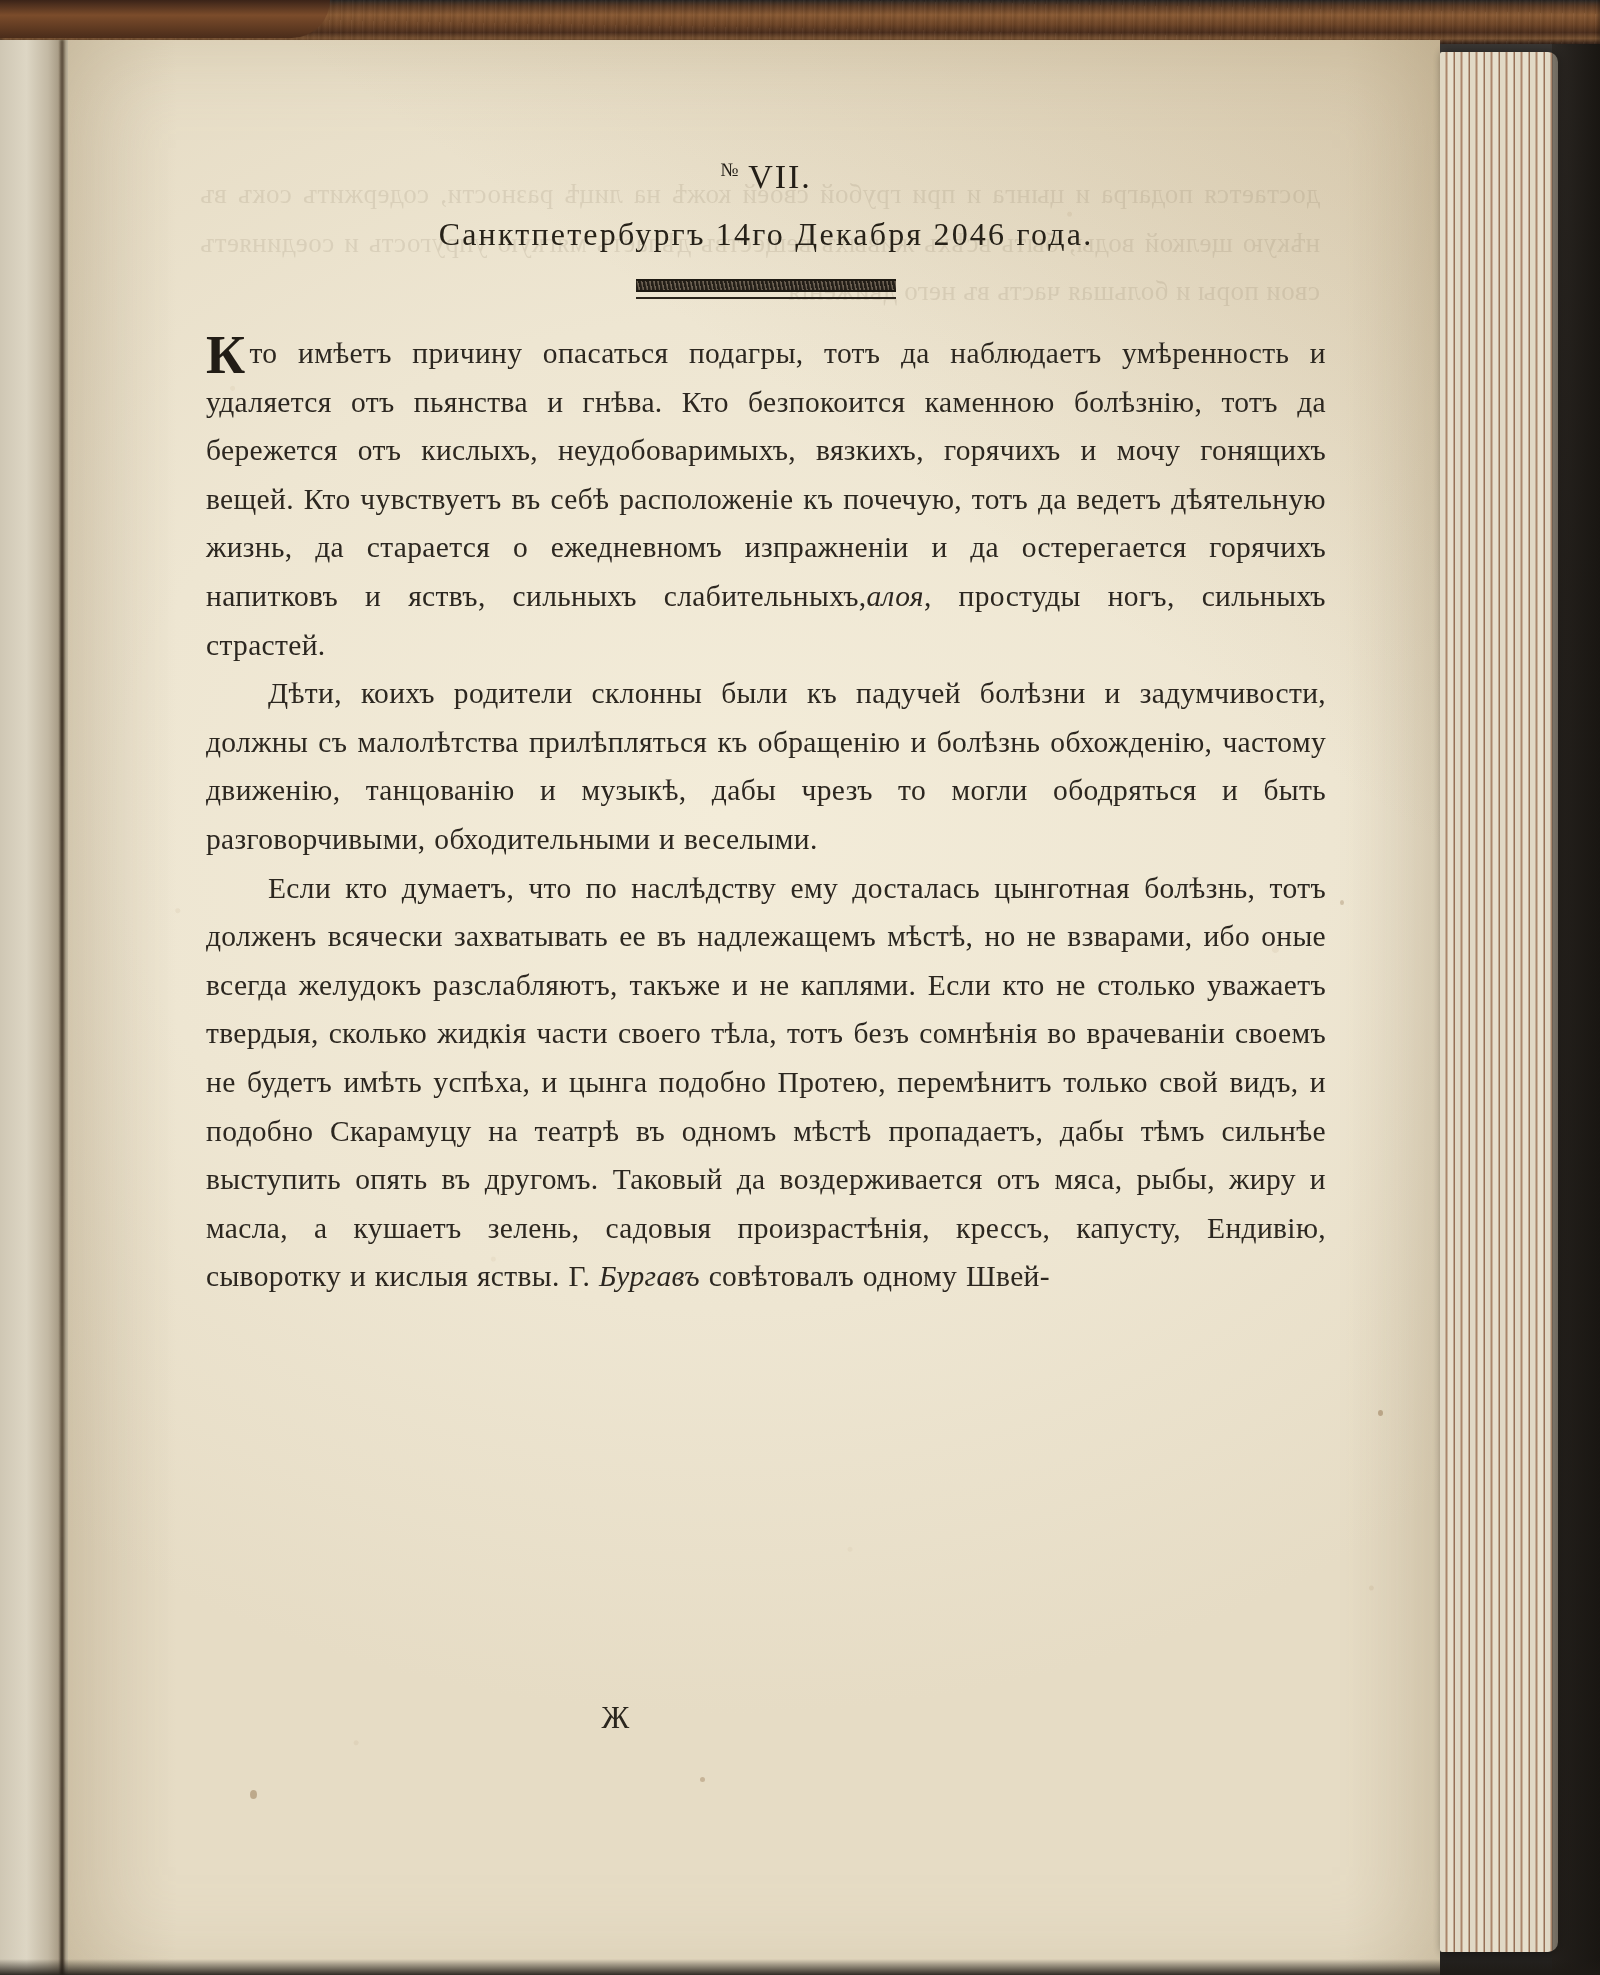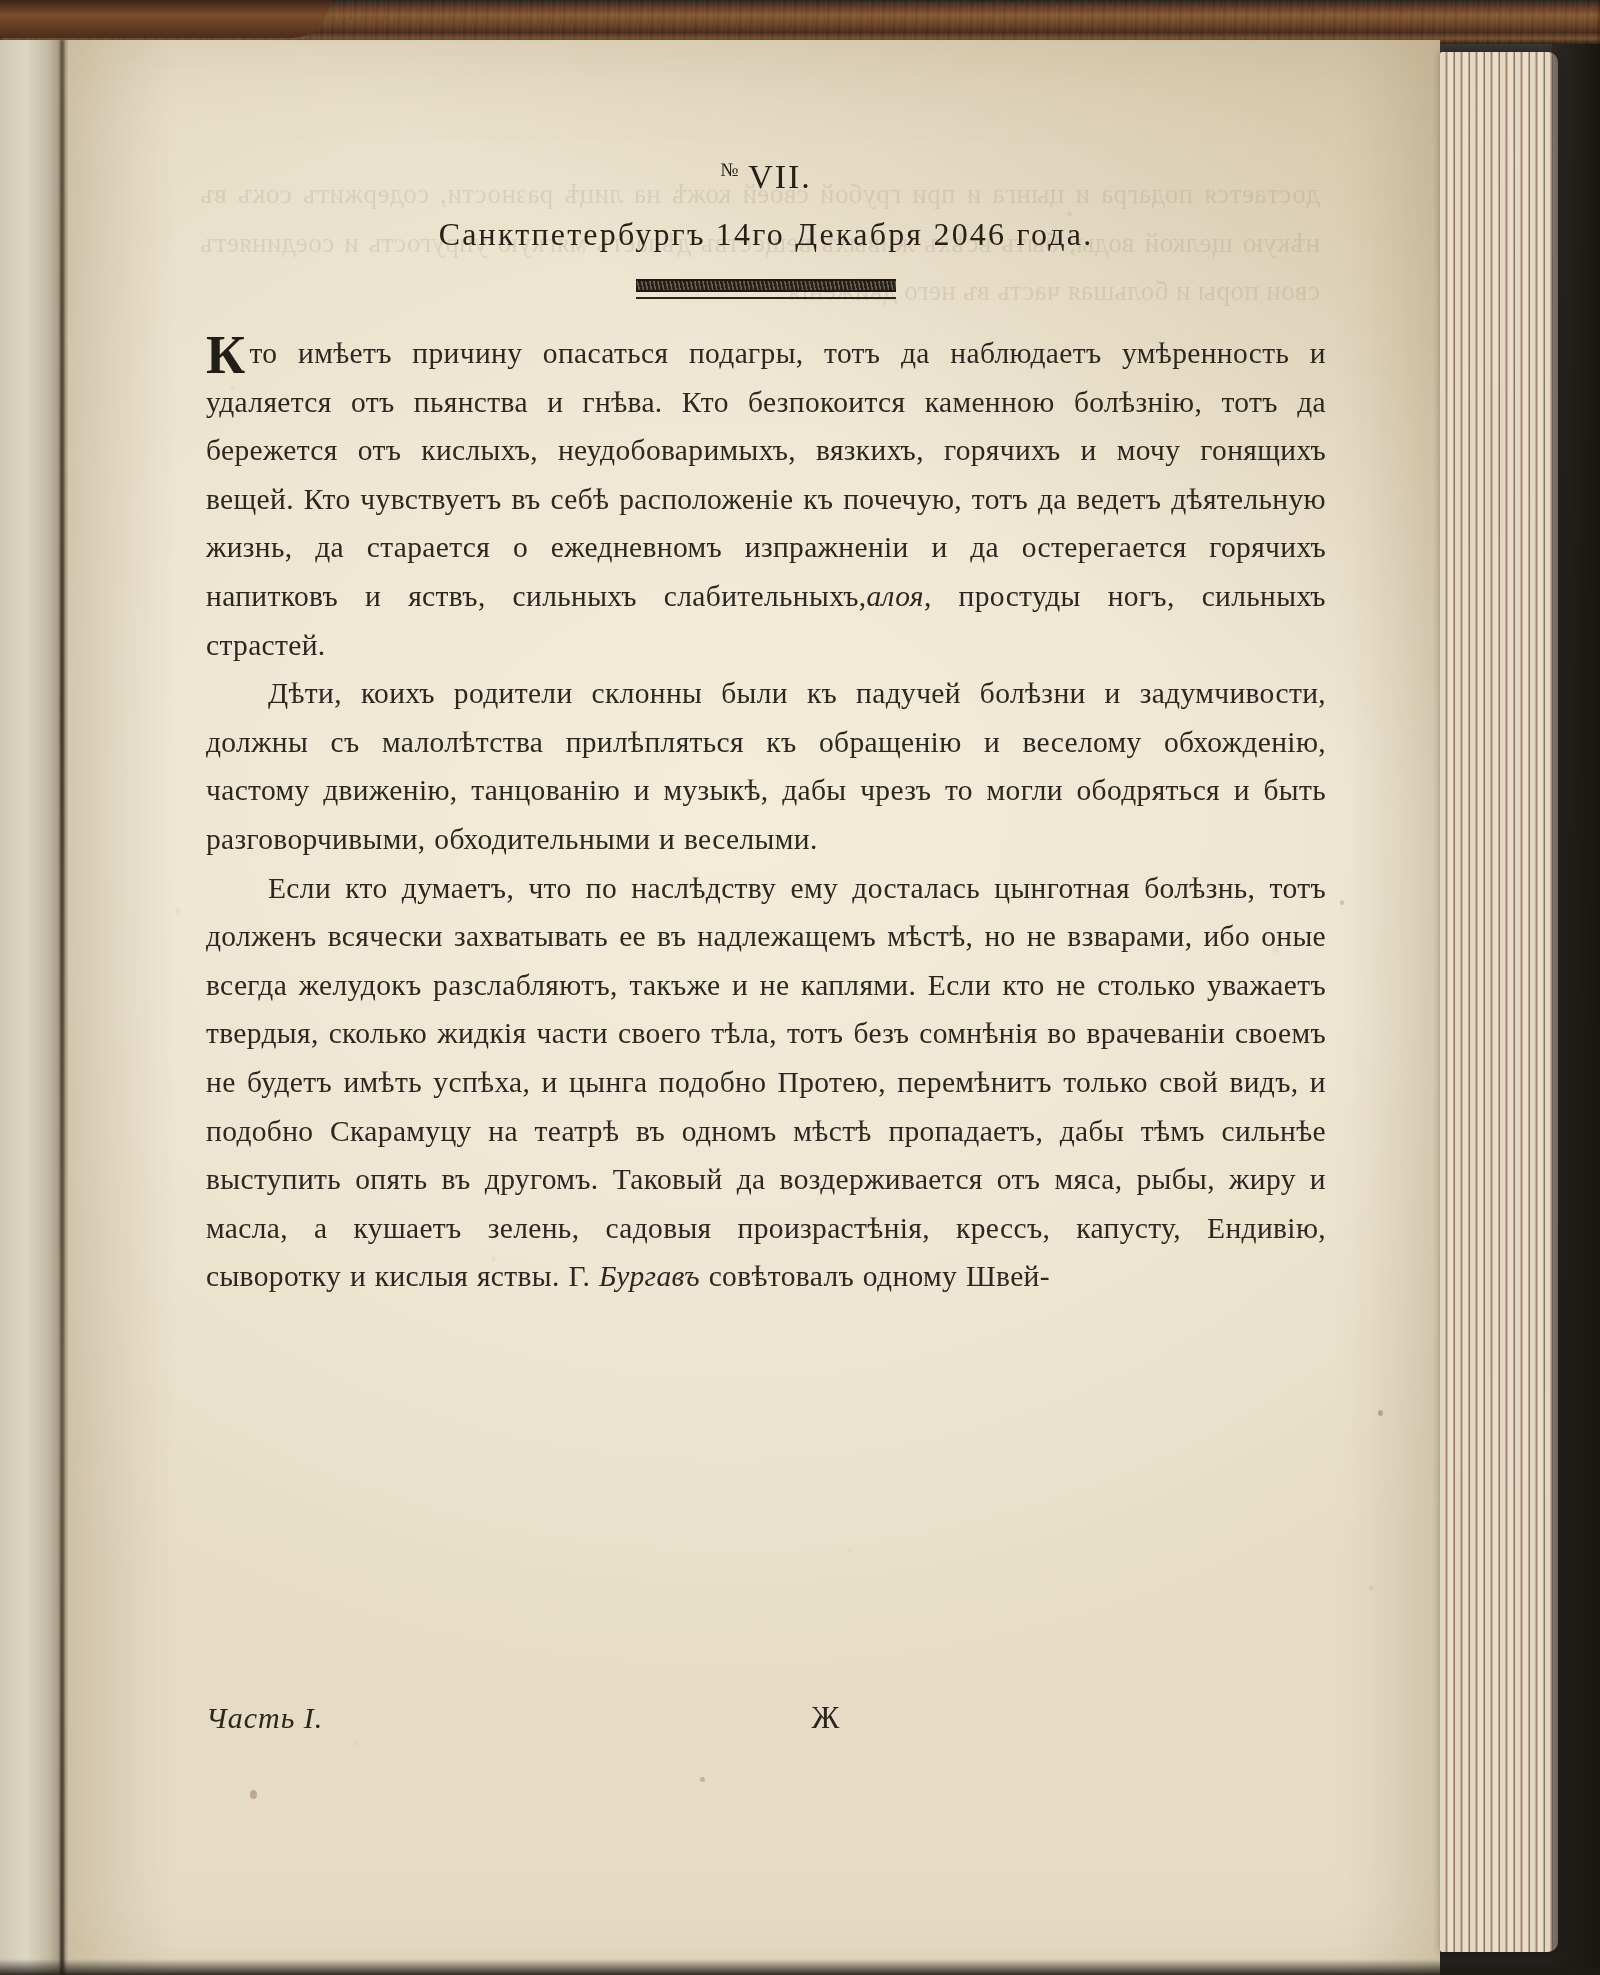--- a/index.html
+++ b/index.html
@@ -323,25 +323,24 @@
         <div class="bar"></div>
         <div class="hair"></div>
       </div>
     </div>
 
 
     <p class="body first-par">
       <span class="dropcap">К</span><span class="rest">то имѣетъ причину опасаться подагры, тотъ да наблюдаетъ умѣренность и удаляется отъ пьянства и гнѣва. Кто безпокоится каменною болѣзнію, тотъ да бережется отъ кислыхъ, неудобоваримыхъ, вязкихъ, горячихъ и мочу гонящихъ вещей. Кто чувствуетъ въ себѣ расположеніе къ почечую, тотъ да ведетъ дѣятельную жизнь, да старается о ежедневномъ изпражненіи и да остерегается горячихъ напитковъ и яствъ, сильныхъ слабительныхъ,</span><i>алоя</i><span>, простуды ногъ, сильныхъ страстей.</span>
     </p>
 
-    <p class="body indent">Дѣти, коихъ родители склонны были къ падучей болѣзни и задумчивости, должны съ малолѣтства прилѣпляться къ обращенію и веселому обхожденію, частому движенію, танцованію и музыкѣ, дабы чрезъ то могли ободряться и быть разговорчивыми, обходительными и веселыми.</p>
+    <p class="body indent">Дѣти, коихъ родители склонны были къ падучей болѣзни и задумчивости, должны съ малолѣтства прилѣпляться къ обращенію и болѣзнь обхожденію, частому движенію, танцованію и музыкѣ, дабы чрезъ то могли ободряться и быть разговорчивыми, обходительными и веселыми.</p>
 
     <p class="body indent"><span>Если кто думаетъ, что по наслѣдству ему досталась цынготная болѣзнь, тотъ долженъ всячески захватывать ее въ надлежащемъ мѣстѣ, но не взварами, ибо оные всегда желудокъ разслабляютъ, такъже и не каплями. Если кто не столько уважаетъ твердыя, сколько жидкія части своего тѣла, тотъ безъ сомнѣнія во врачеваніи своемъ не будетъ имѣть успѣха, и цынга подобно Протею, перемѣнитъ только свой видъ, и подобно Скарамуцу на театрѣ въ одномъ мѣстѣ пропадаетъ, дабы тѣмъ сильнѣе выступить опять въ другомъ. Таковый да воздерживается отъ мяса, рыбы, жиру и масла, а кушаетъ зелень, садовыя произрастѣнія, крессъ, капусту, Ендивію, сыворотку и кислыя яствы. Г.</span> <i>Бургавъ</i><span> совѣтовалъ одному Швей-</span></p>
 
   </div>
 
   <div class="footer">
-    <div class="part">Часть I.</div>
     <div class="sig">Ж</div>
     <div class="pad"></div>
   </div>
 
 </div>
 
 </body></html>

